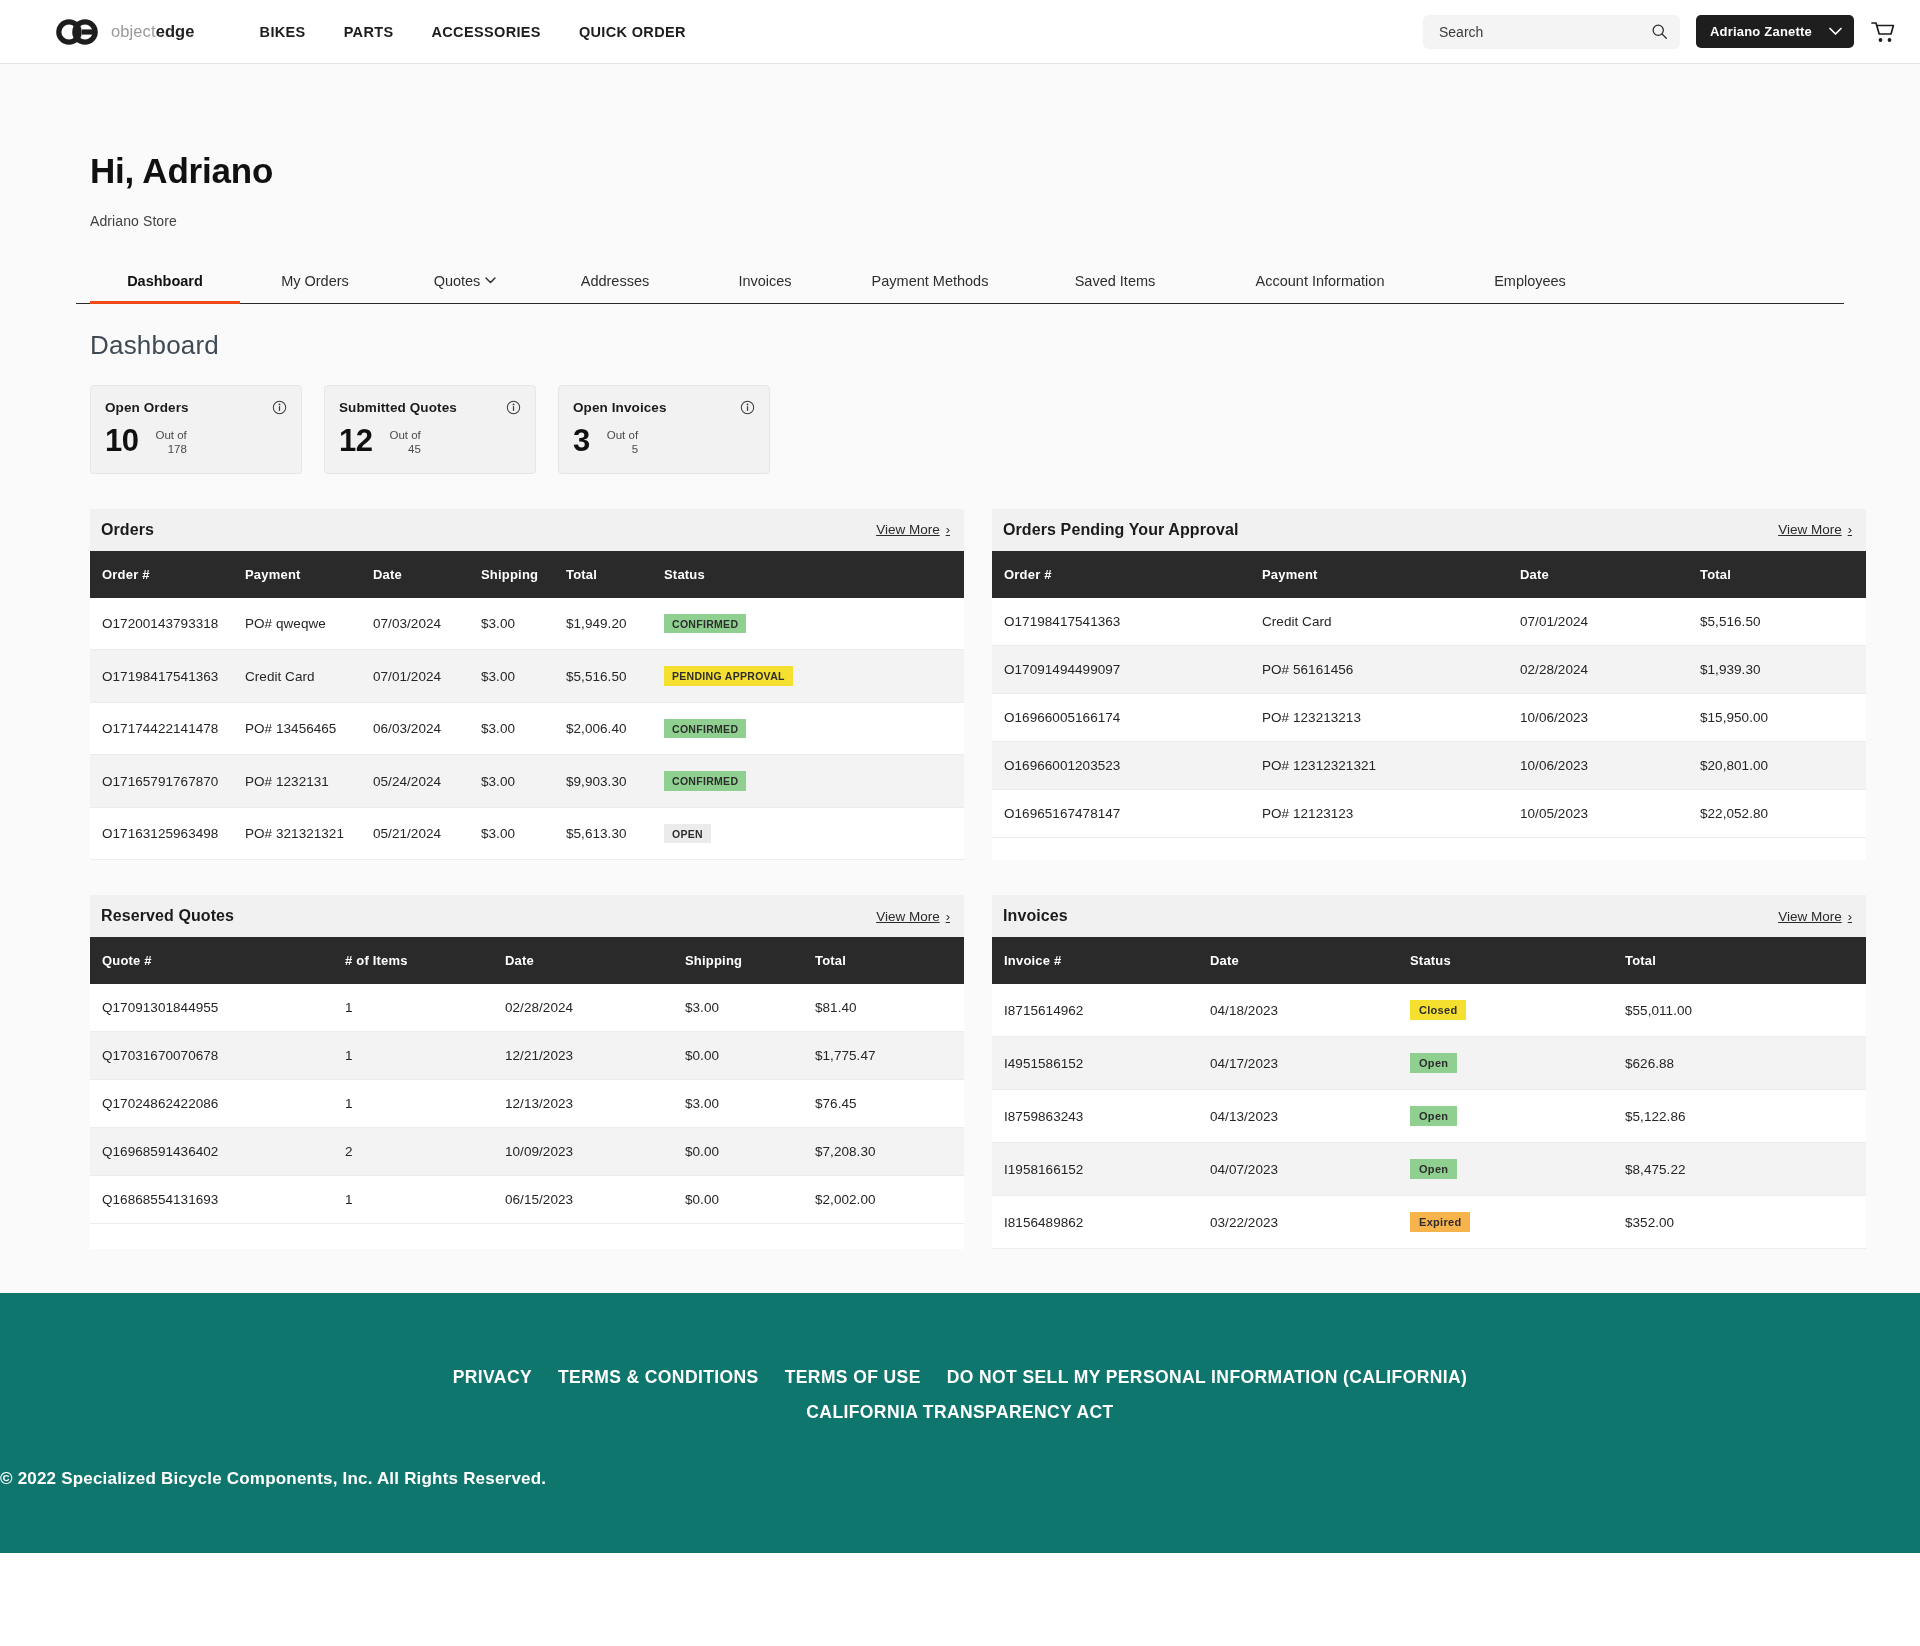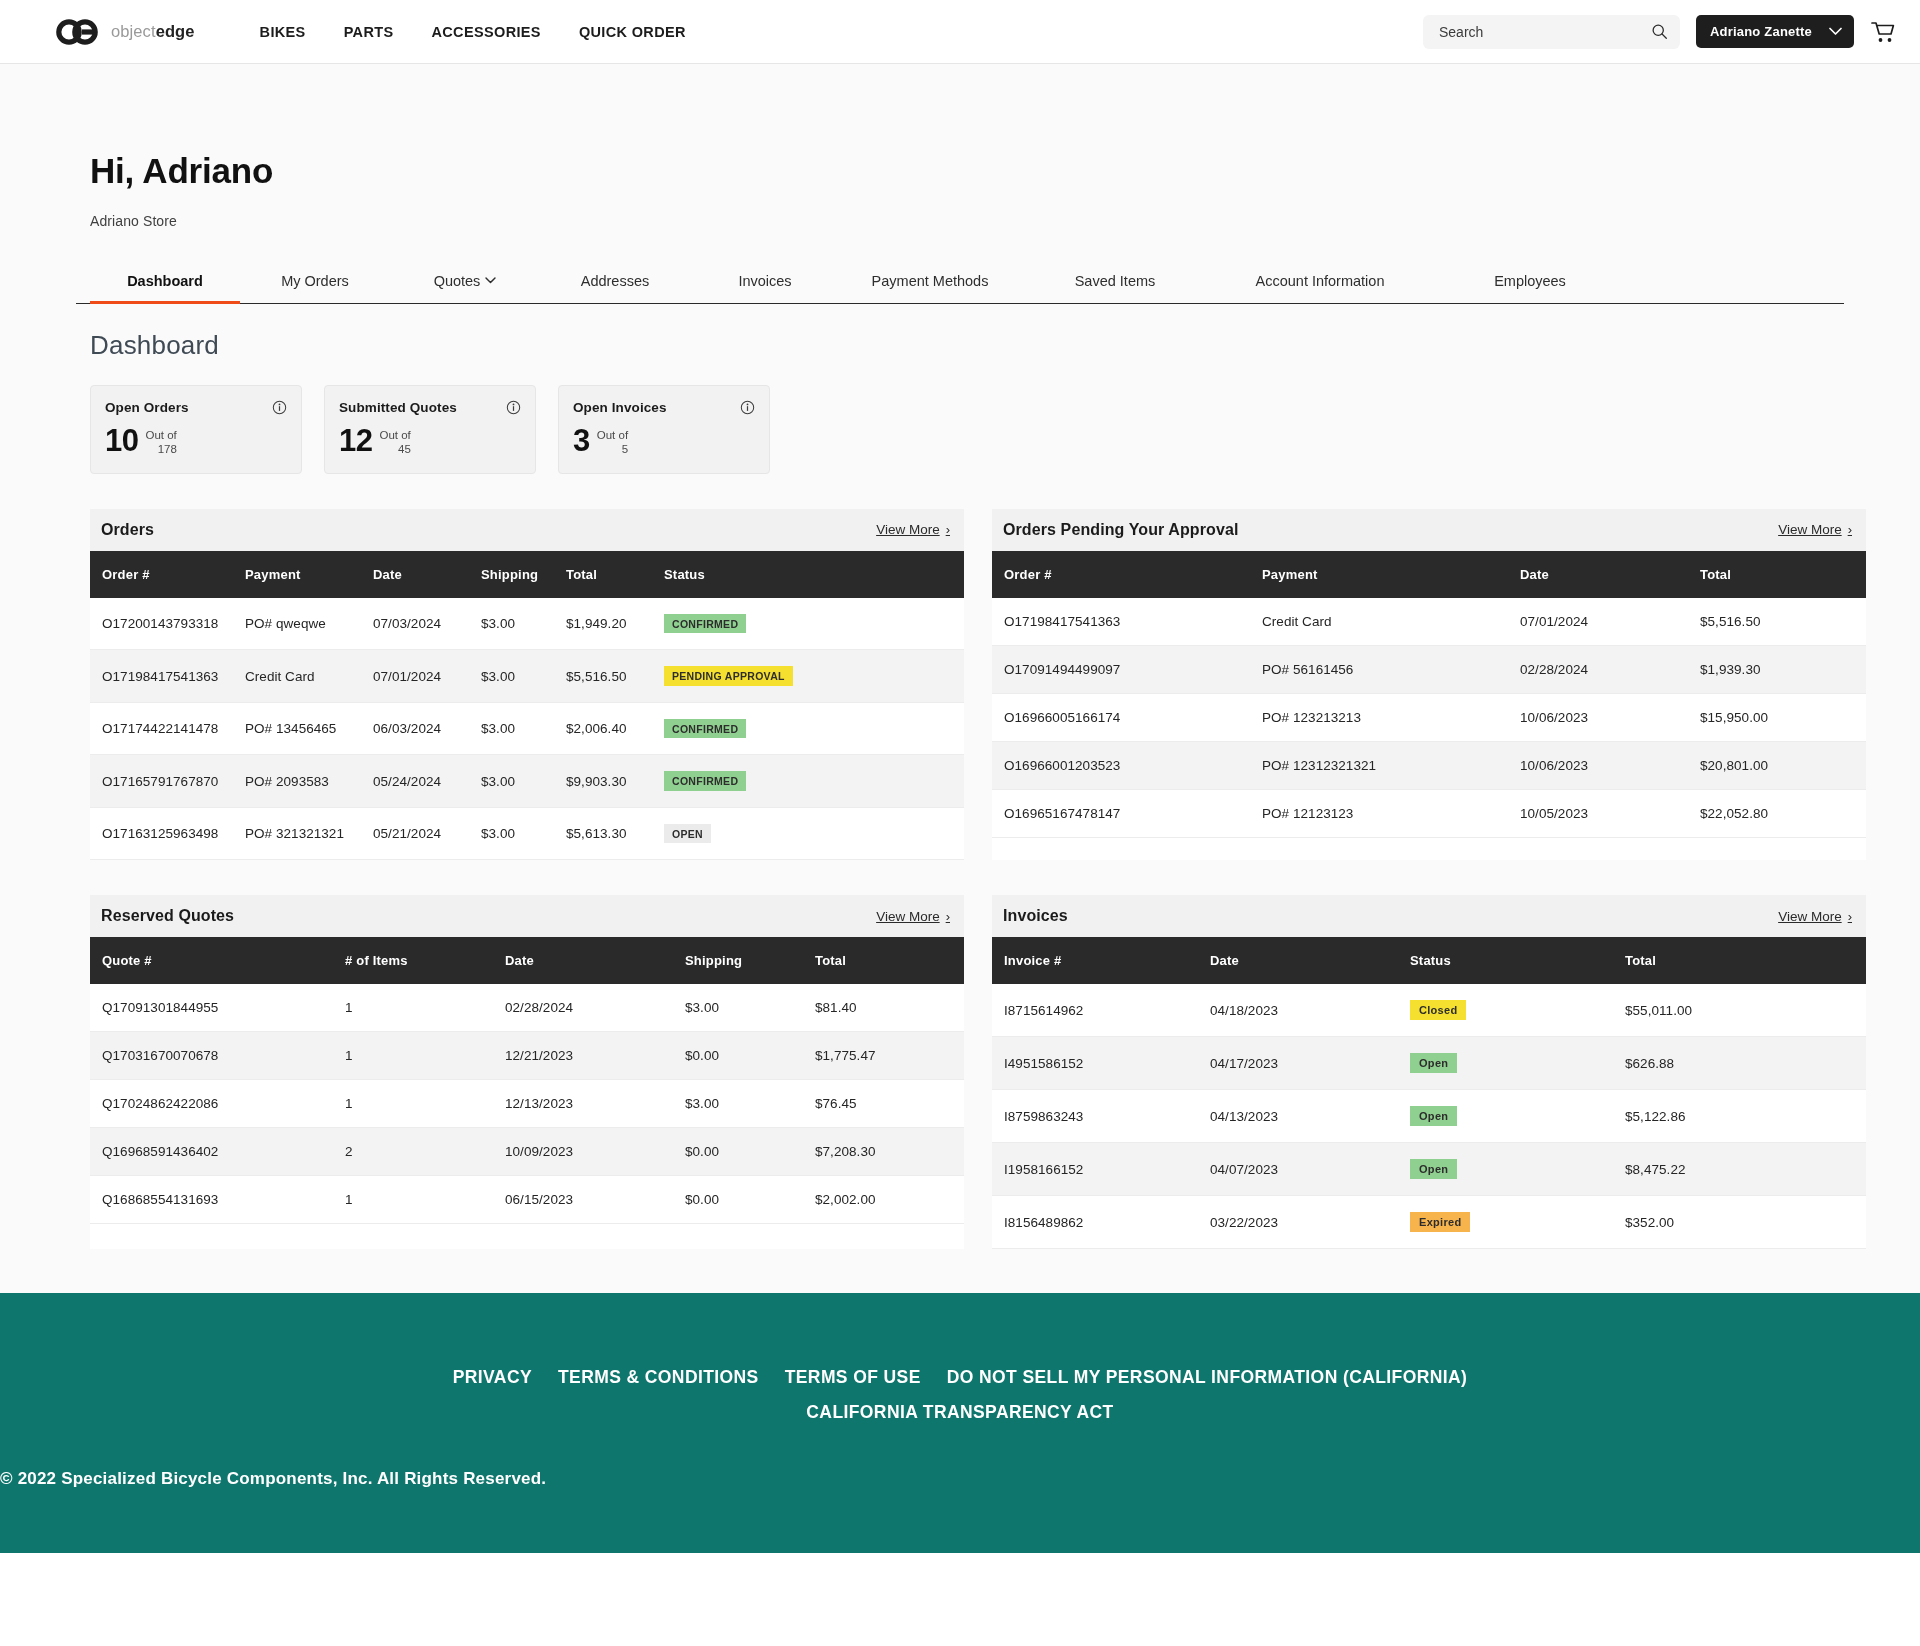--- a/index.html
+++ b/index.html
@@ -167,21 +167,21 @@
     align-items: flex-start;
     justify-content: space-between;
   }
   .stat-label {
     font-size: 13.5px;
     font-weight: 700;
     color: #1b1b1b;
     letter-spacing: .1px;
   }
   .info-icon { width: 15px; height: 15px; flex: none; cursor: pointer; }
-  .stat-body { display: flex; align-items: flex-start; gap: 7px; margin-top: 11px; }
+  .stat-body { display: flex; align-items: flex-start; gap: 17px; margin-top: 11px; }
   .stat-num {
     font-size: 31px;
     font-weight: 700;
     color: #111;
     line-height: .95;
     letter-spacing: -.5px;
   }
   .stat-outof { font-size: 11.5px; color: #4a4a4a; line-height: 1.28; padding-top: 2px; }
 
   
@@ -509,21 +509,21 @@
             <tr>
               <td>O17174422141478</td>
               <td>PO# 13456465</td>
               <td>06/03/2024</td>
               <td>$3.00</td>
               <td>$2,006.40</td>
               <td><span class="badge upper green">CONFIRMED</span></td>
             </tr>
             <tr>
               <td>O17165791767870</td>
-              <td>PO# 2093583</td>
+              <td>PO# 1232131</td>
               <td>05/24/2024</td>
               <td>$3.00</td>
               <td>$9,903.30</td>
               <td><span class="badge upper green">CONFIRMED</span></td>
             </tr>
             <tr>
               <td>O17163125963498</td>
               <td>PO# 321321321</td>
               <td>05/21/2024</td>
               <td>$3.00</td>

